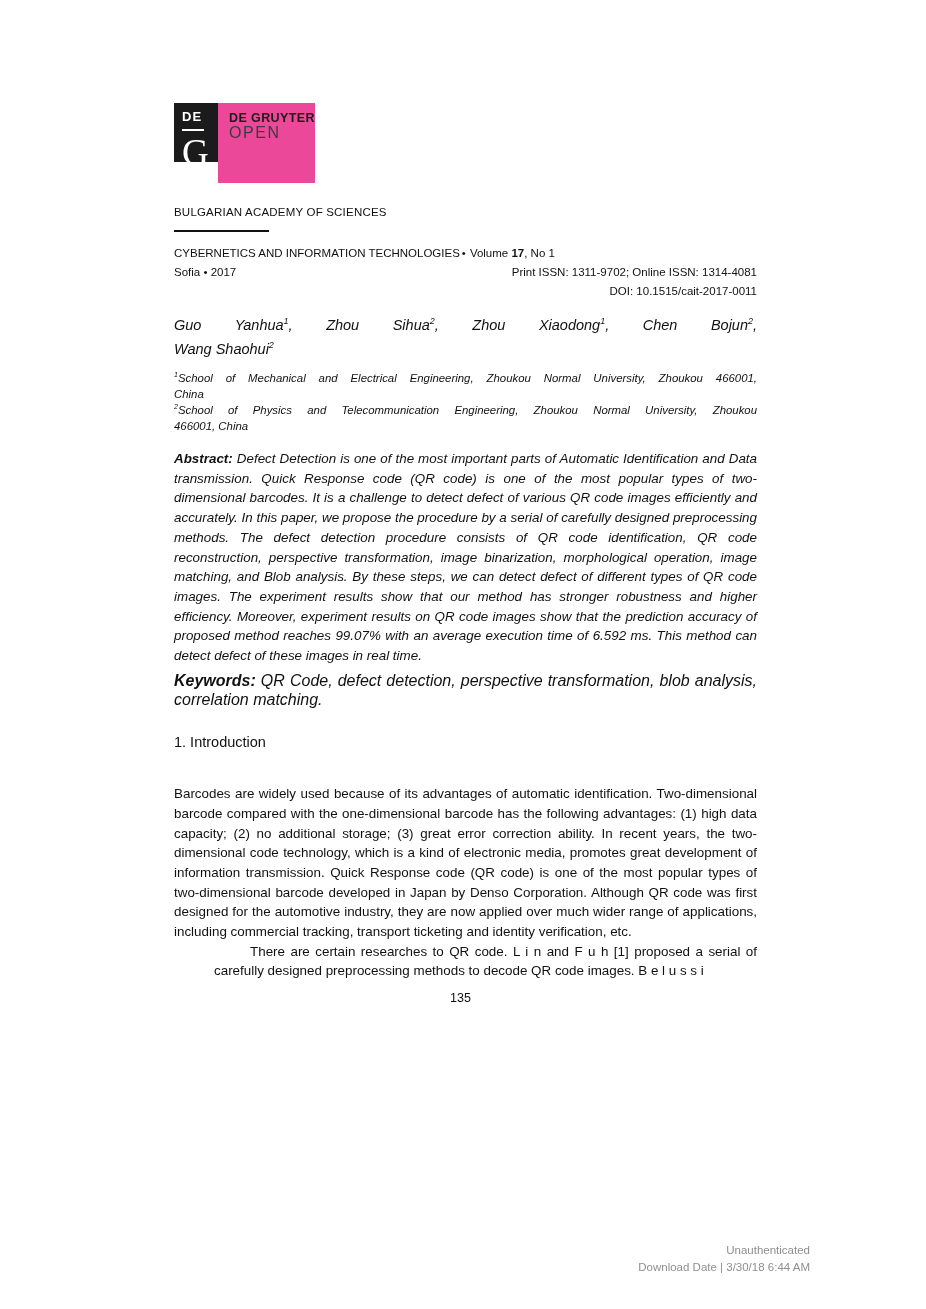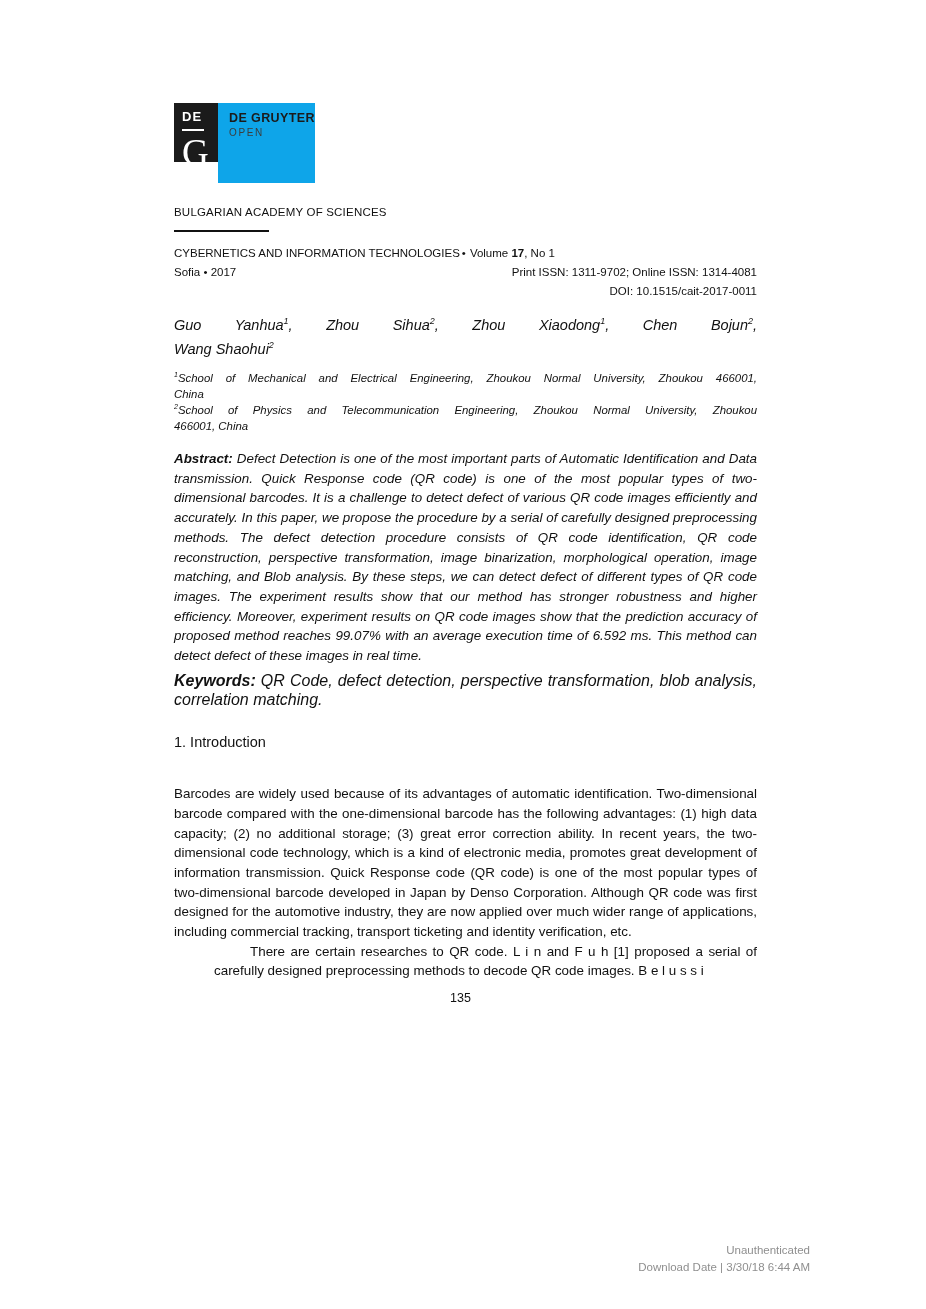--- a/index.html
+++ b/index.html
@@ -16,25 +16,25 @@
   
   .logo-row { display: flex; align-items: stretch; height: 80px; }
   .logo-box {
     width: 44px; height: 59px; background: #1b1b1b; color: #ffffff;
     padding: 7px 0 0 8px; flex: 0 0 auto;
   }
   .logo-box .de { font-size: 13px; font-weight: bold; letter-spacing: 1px; line-height: 14px; }
   .logo-box .rule { width: 22px; border-top: 2px solid #ffffff; margin: 5px 0 1px 0; }
   .logo-box .g { font-family: "Liberation Serif", "DejaVu Serif", serif; font-size: 37px; line-height: 42px; font-weight: normal; }
   .logo-panel {
-    width: 97px; height: 80px; background: #0ea5e9;
+    width: 97px; height: 80px; background: #ec4899;
     padding: 8px 0 0 11px; flex: 0 0 auto;
   }
   .logo-panel .brand { font-size: 12.5px; font-weight: bold; letter-spacing: 0.4px; line-height: 14px; color: #1b1b1b; }
-  .logo-panel .brand-sub { font-size: 10px; letter-spacing: 1.6px; line-height: 14px; color: #3c3c3c; margin-top: 1px; }
+  .logo-panel .brand-sub { font-size: 16px; letter-spacing: 1.6px; line-height: 14px; color: #3c3c3c; margin-top: 1px; }
 
   
   .academy { margin-top: 23px; font-size: 11.5px; line-height: 13px; letter-spacing: 0.2px; }
   .divider { margin-top: 11px; width: 95px; border-top: 2px solid #111111; }
   .journal-block { margin-top: 12px; font-size: 11.5px; line-height: 19px; }
   .journal-line1 .bullet { padding: 0 4px 0 2px; }
   .journal-line2 { display: flex; justify-content: space-between; }
   .journal-line3 { text-align: right; }
 
   

